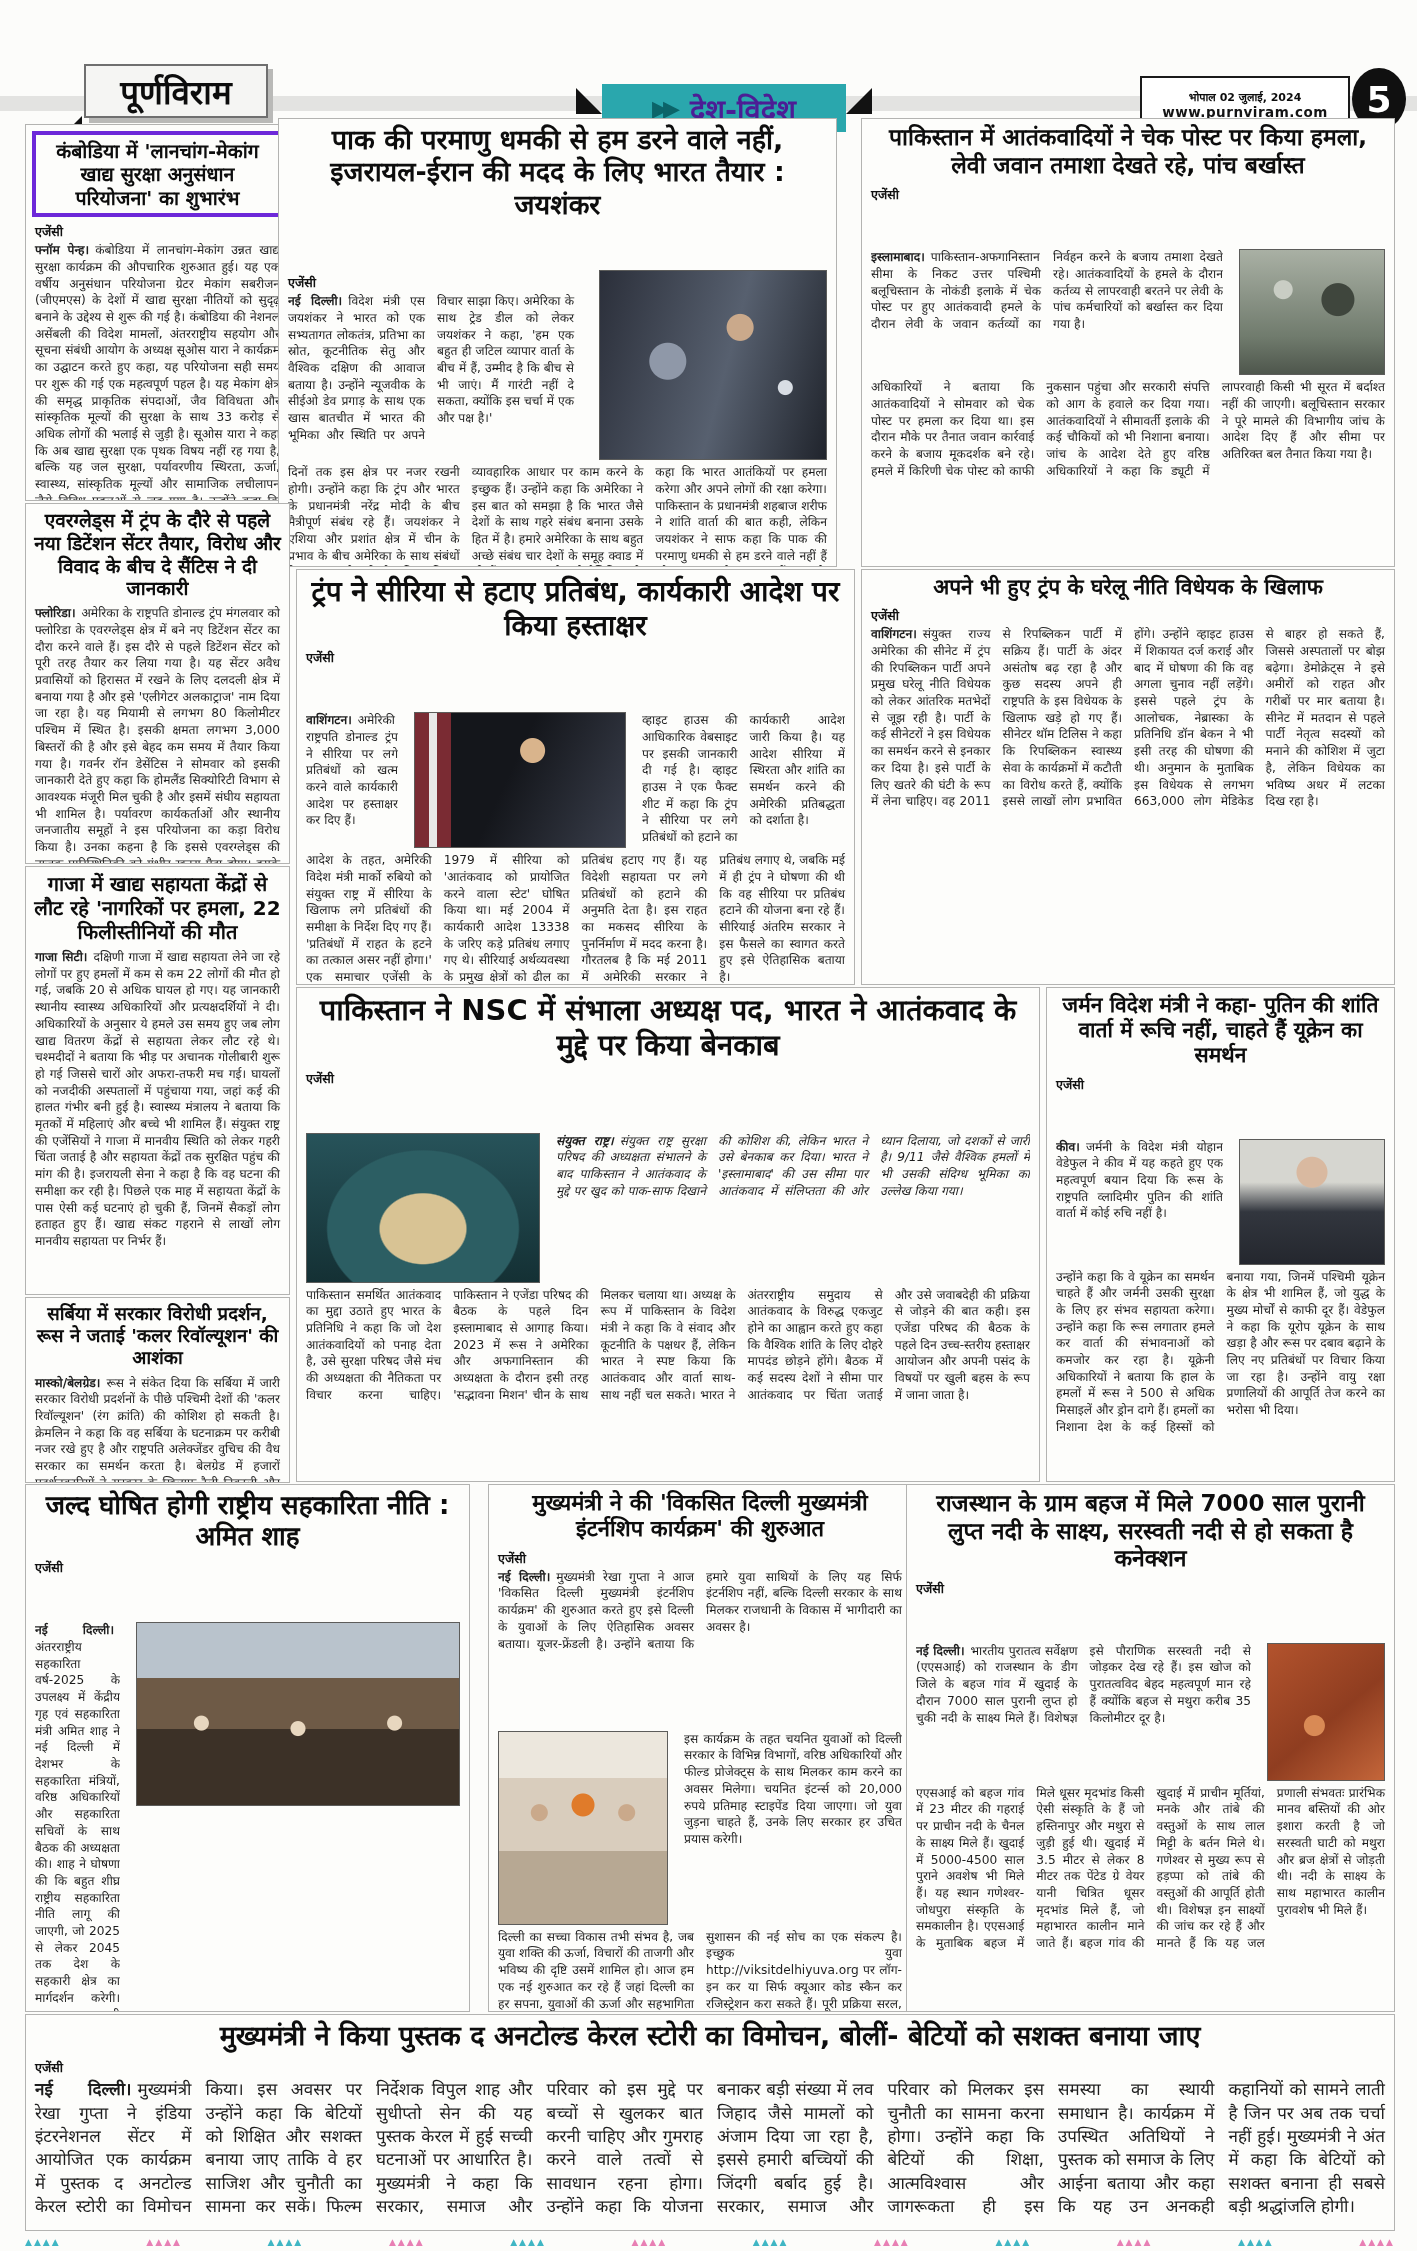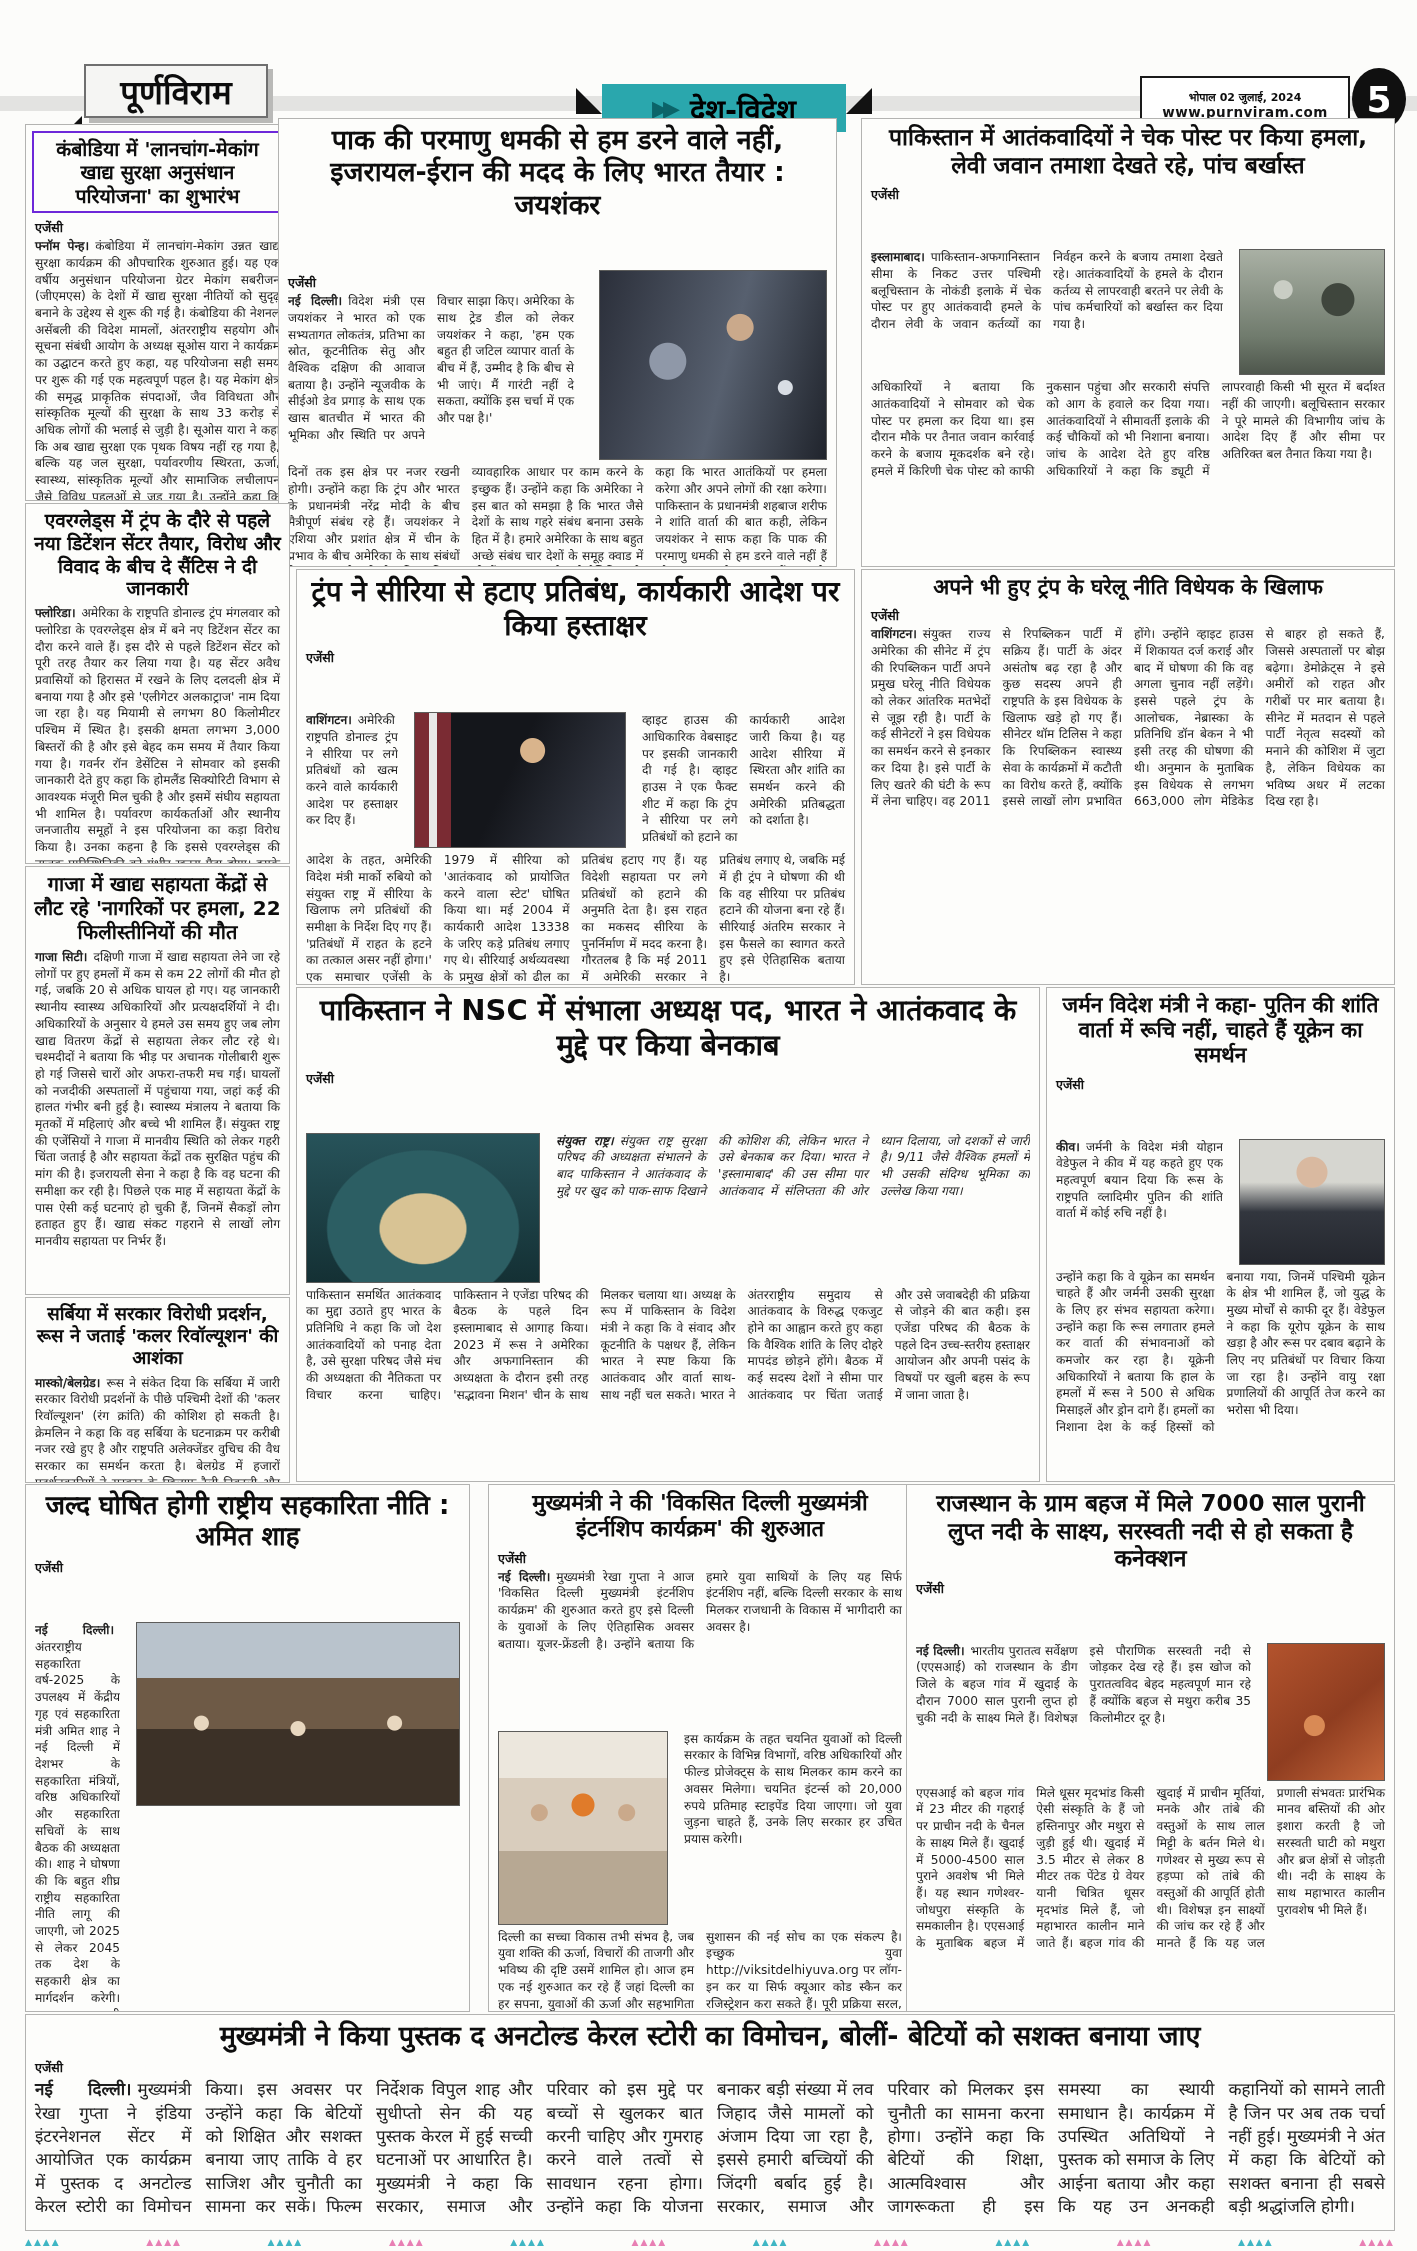--- a/index.html
+++ b/index.html
@@ -15,34 +15,34 @@
     border:2px solid #6f6f6f; background:#f5f5f3; box-shadow:5px 5px 0 #b9b9b7;
     display:flex; align-items:center; justify-content:center;
     font-size:33px; font-weight:bold; color:#0c0c0c; }
   .tri { position:absolute; width:0; height:0; }
   .tri-mast { left:58px; top:116px; border-bottom:24px solid #121212; border-left:24px solid transparent; }
   .tri-sec-l { left:576px; top:88px; border-bottom:26px solid #121212; border-right:26px solid transparent; }
   .tri-sec-r { left:846px; top:88px; border-bottom:26px solid #121212; border-left:26px solid transparent; }
   .section-box { position:absolute; left:602px; top:84px; width:244px; height:48px;
     background:#2aa7ad; display:flex; align-items:center; justify-content:center; gap:8px; }
   .chev { color:#0b6469; font-size:22px; letter-spacing:-6px; padding-right:8px; }
-  .section-label { font-size:29px; font-weight:bold; color:#000000; }
+  .section-label { font-size:29px; font-weight:bold; color:#4c1d95; }
   .date-box { position:absolute; left:1140px; top:76px; width:210px; height:56px;
     border:2px solid #1a1a1a; background:#fff; display:flex; flex-direction:column;
     align-items:center; justify-content:center; }
   .date-line { font-size:11px; font-weight:bold; color:#0d0d0d; }
   .site-line { font-size:13.5px; font-weight:bold; color:#141414; letter-spacing:.5px; }
   .page-badge { position:absolute; left:1352px; top:68px; width:54px; height:62px;
     background:#101010; border-radius:50%; color:#fff; display:flex; align-items:center;
     justify-content:center; font-size:36px; font-weight:bold; }
   
   .art { position:absolute; border:1px solid #b3b3b1; background:#fdfdfb;
     display:flex; flex-direction:column; overflow:hidden; }
   .hl { font-weight:bold; text-align:center; color:#0d0d0d; line-height:1.2; padding:5px 8px 3px; }
-  .boxed { border:2px solid #6d28d9; margin:6px 6px 2px; }
+  .boxed { border:4px solid #6d28d9; margin:6px 6px 2px; }
   .byline { font-weight:bold; font-size:12.5px; padding:4px 9px 0; color:#111; }
   .body { font-size:12.2px; line-height:1.37; text-align:justify; color:#1d1d1d;
     padding:2px 9px; overflow:hidden; }
   .grow { flex:1; }
   .dl { font-weight:bold; margin-right:6px; }
   .cols2 { column-count:2; column-gap:12px; }
   .cols3 { column-count:3; column-gap:12px; }
   .cols4 { column-count:4; column-gap:12px; }
   .cols5 { column-count:5; column-gap:12px; }
   .cols8 { column-count:8; column-gap:14px; font-size:17px; }

